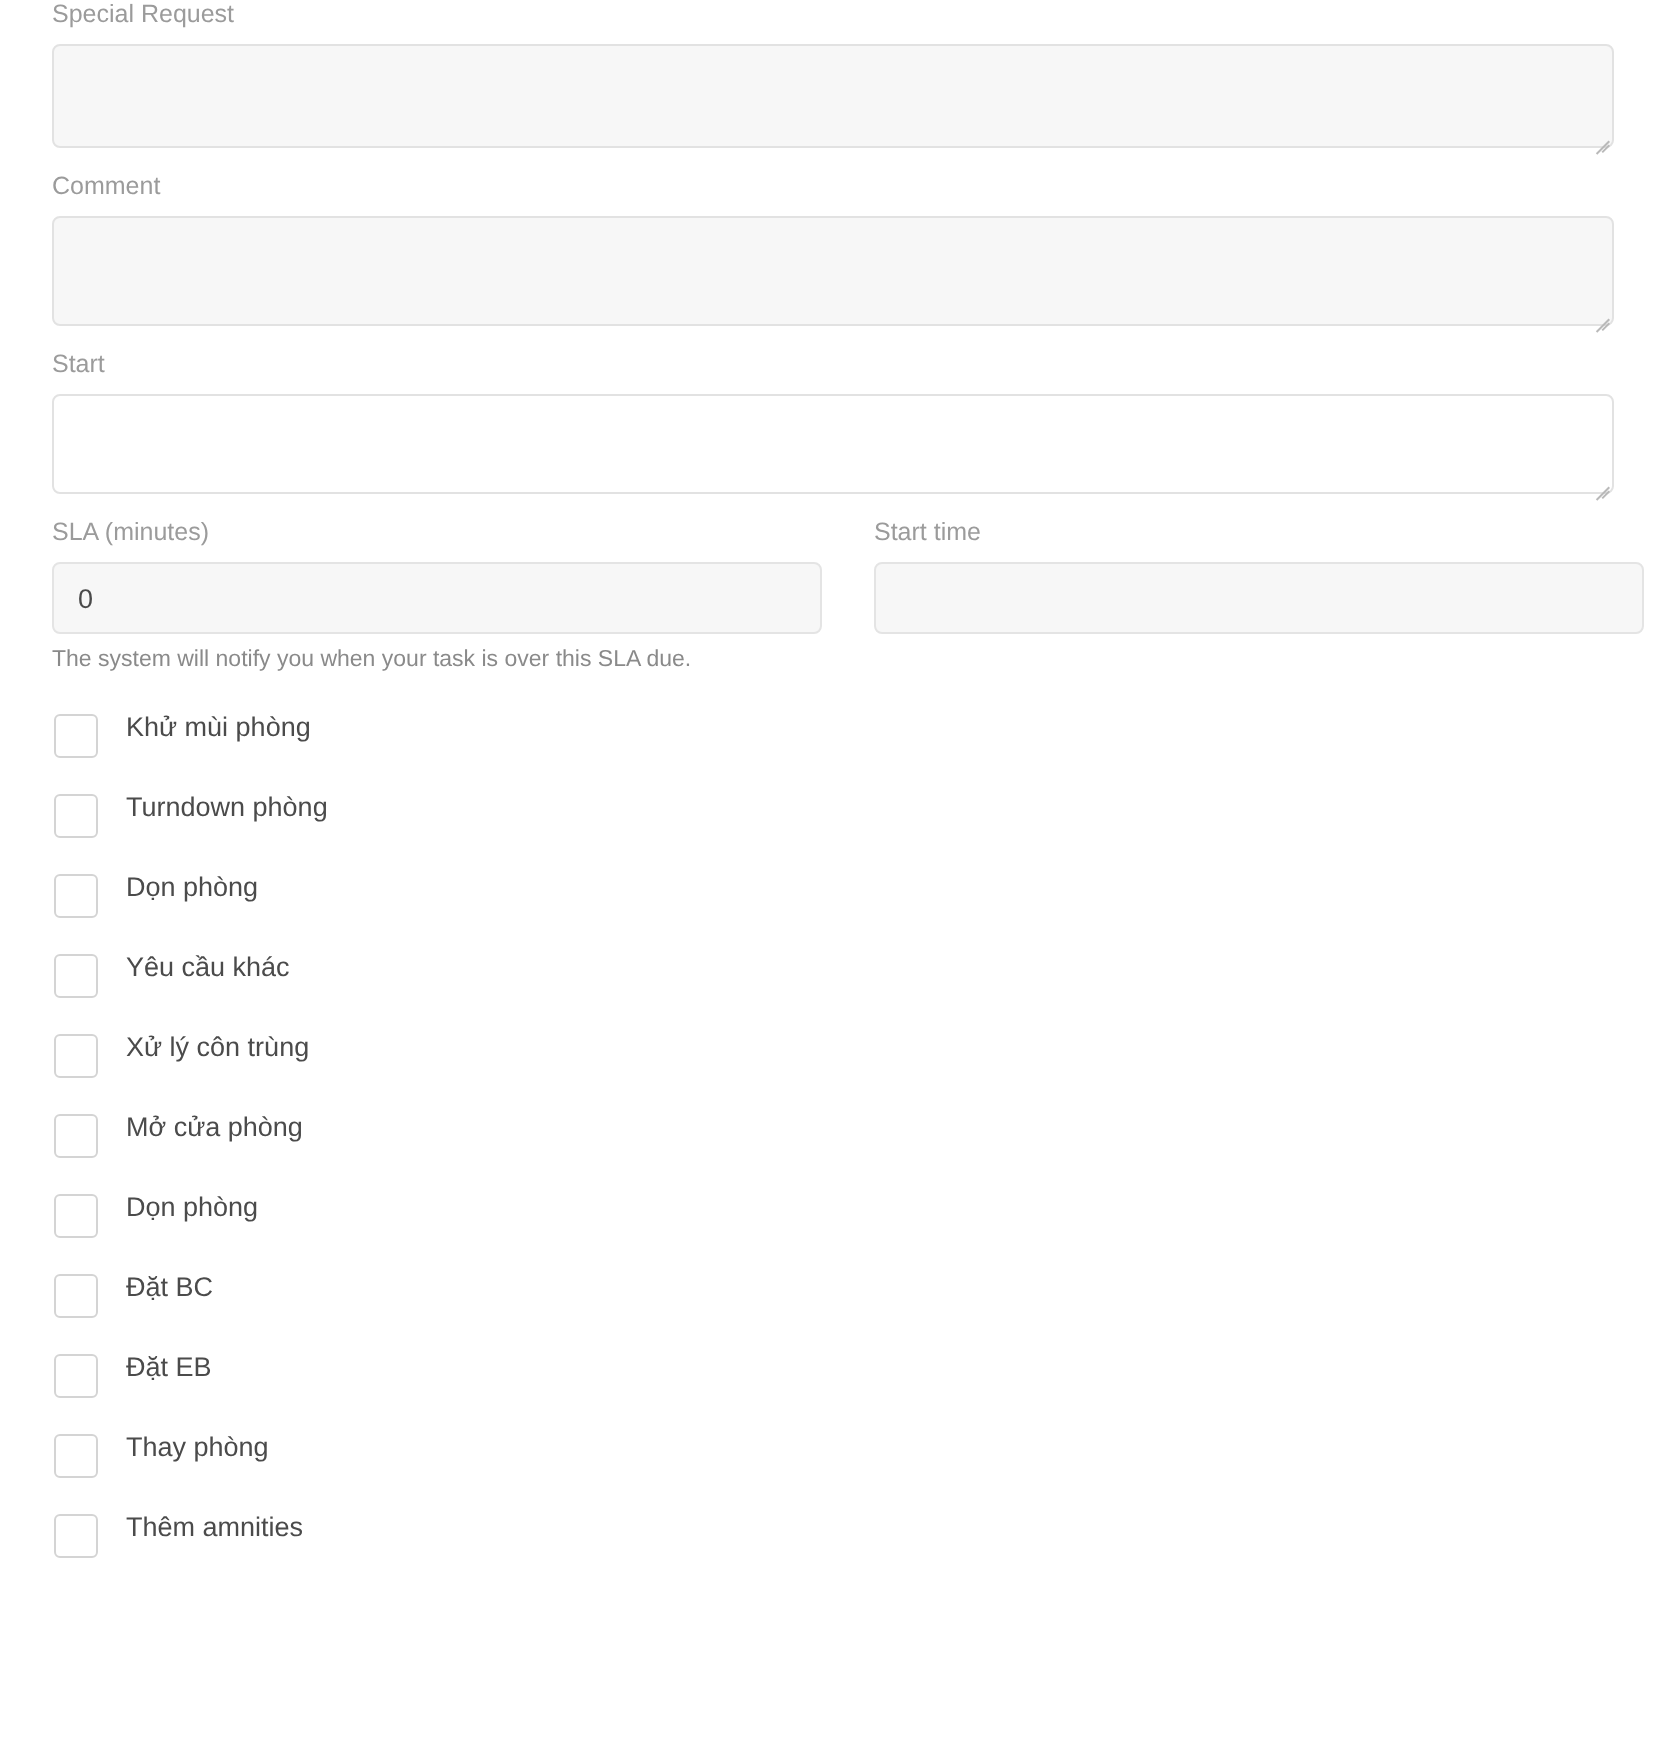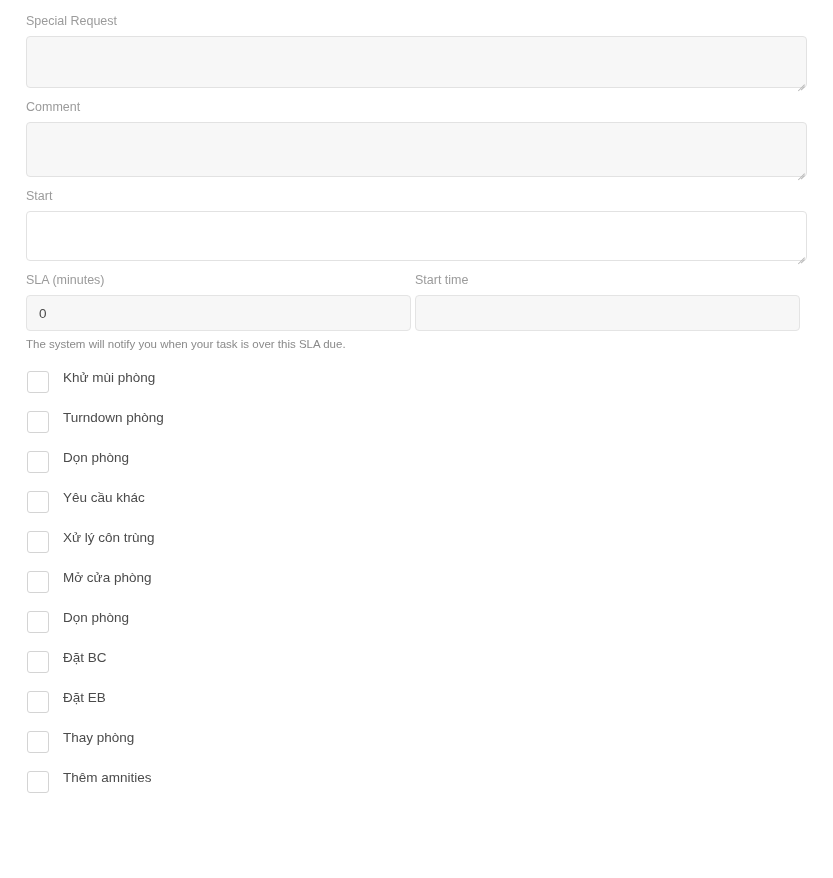--- a/index.html
+++ b/index.html
@@ -9,21 +9,21 @@
     background: #ffffff;
     font-family: "Liberation Sans", sans-serif;
   }
   body {
     width: 833px;
     height: 878px;
     overflow: hidden;
     position: relative;
   }
   .page {
-    padding: 14px 26px;
+    padding: 0 26px;
     position: relative;
   }
   .field-label {
     font-size: 12.5px;
     color: #9b9b9b;
     line-height: 1.2;
     margin: 0 0 7px 0;
     font-weight: 400;
   }
   .field-block { margin-bottom: 12px; }
@@ -68,21 +68,21 @@
   .resize-grip:after {
     width: 5px;
     right: 0; bottom: 0px;
     transform: rotate(-45deg);
     transform-origin: 100% 100%;
   }
   .ta-wrap { position: relative; width: 781px; }
 
   .row-two {
     display: flex;
-    gap: 4px;
+    gap: 26px;
     width: 781px;
   }
   .col { width: 385px; }
   .text-input {
     width: 385px;
     height: 36px;
     background: #f7f7f7;
     border: 1px solid #e4e4e4;
     border-radius: 4px;
     font-family: "Liberation Sans", sans-serif;

